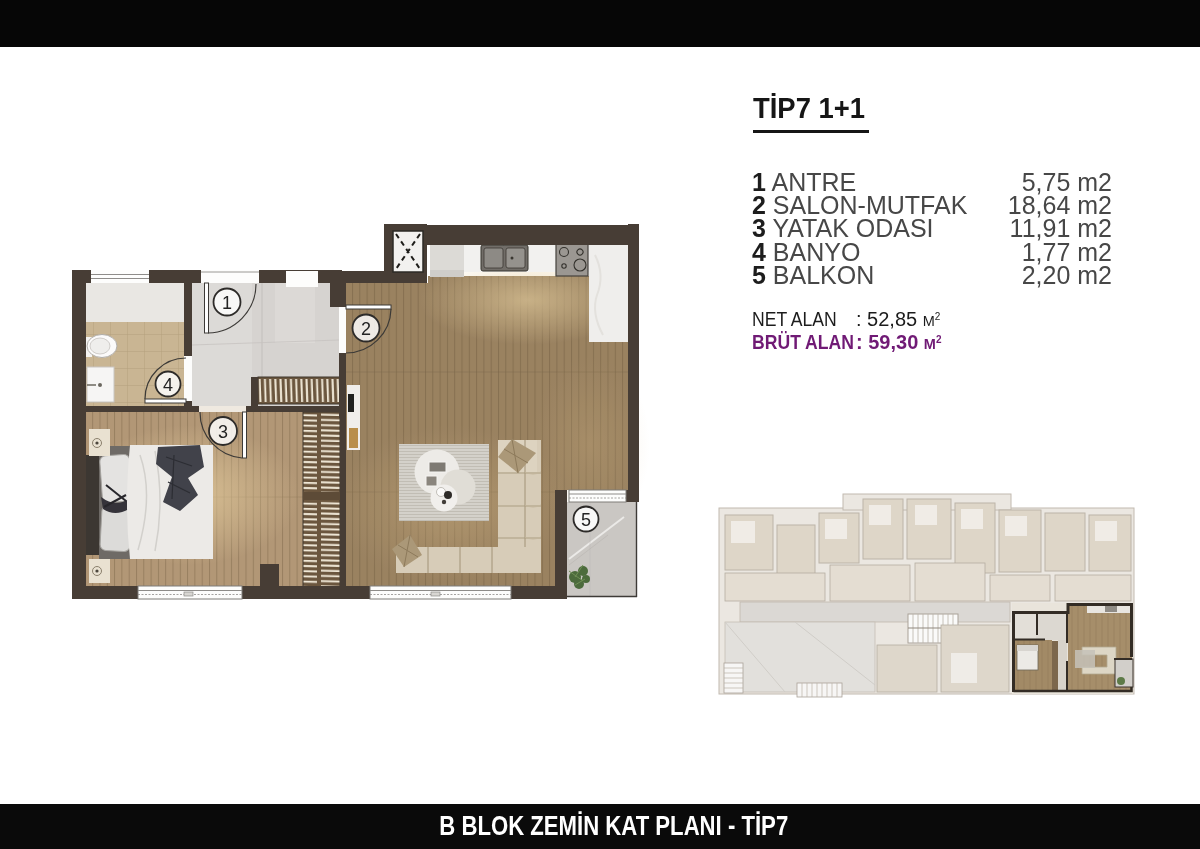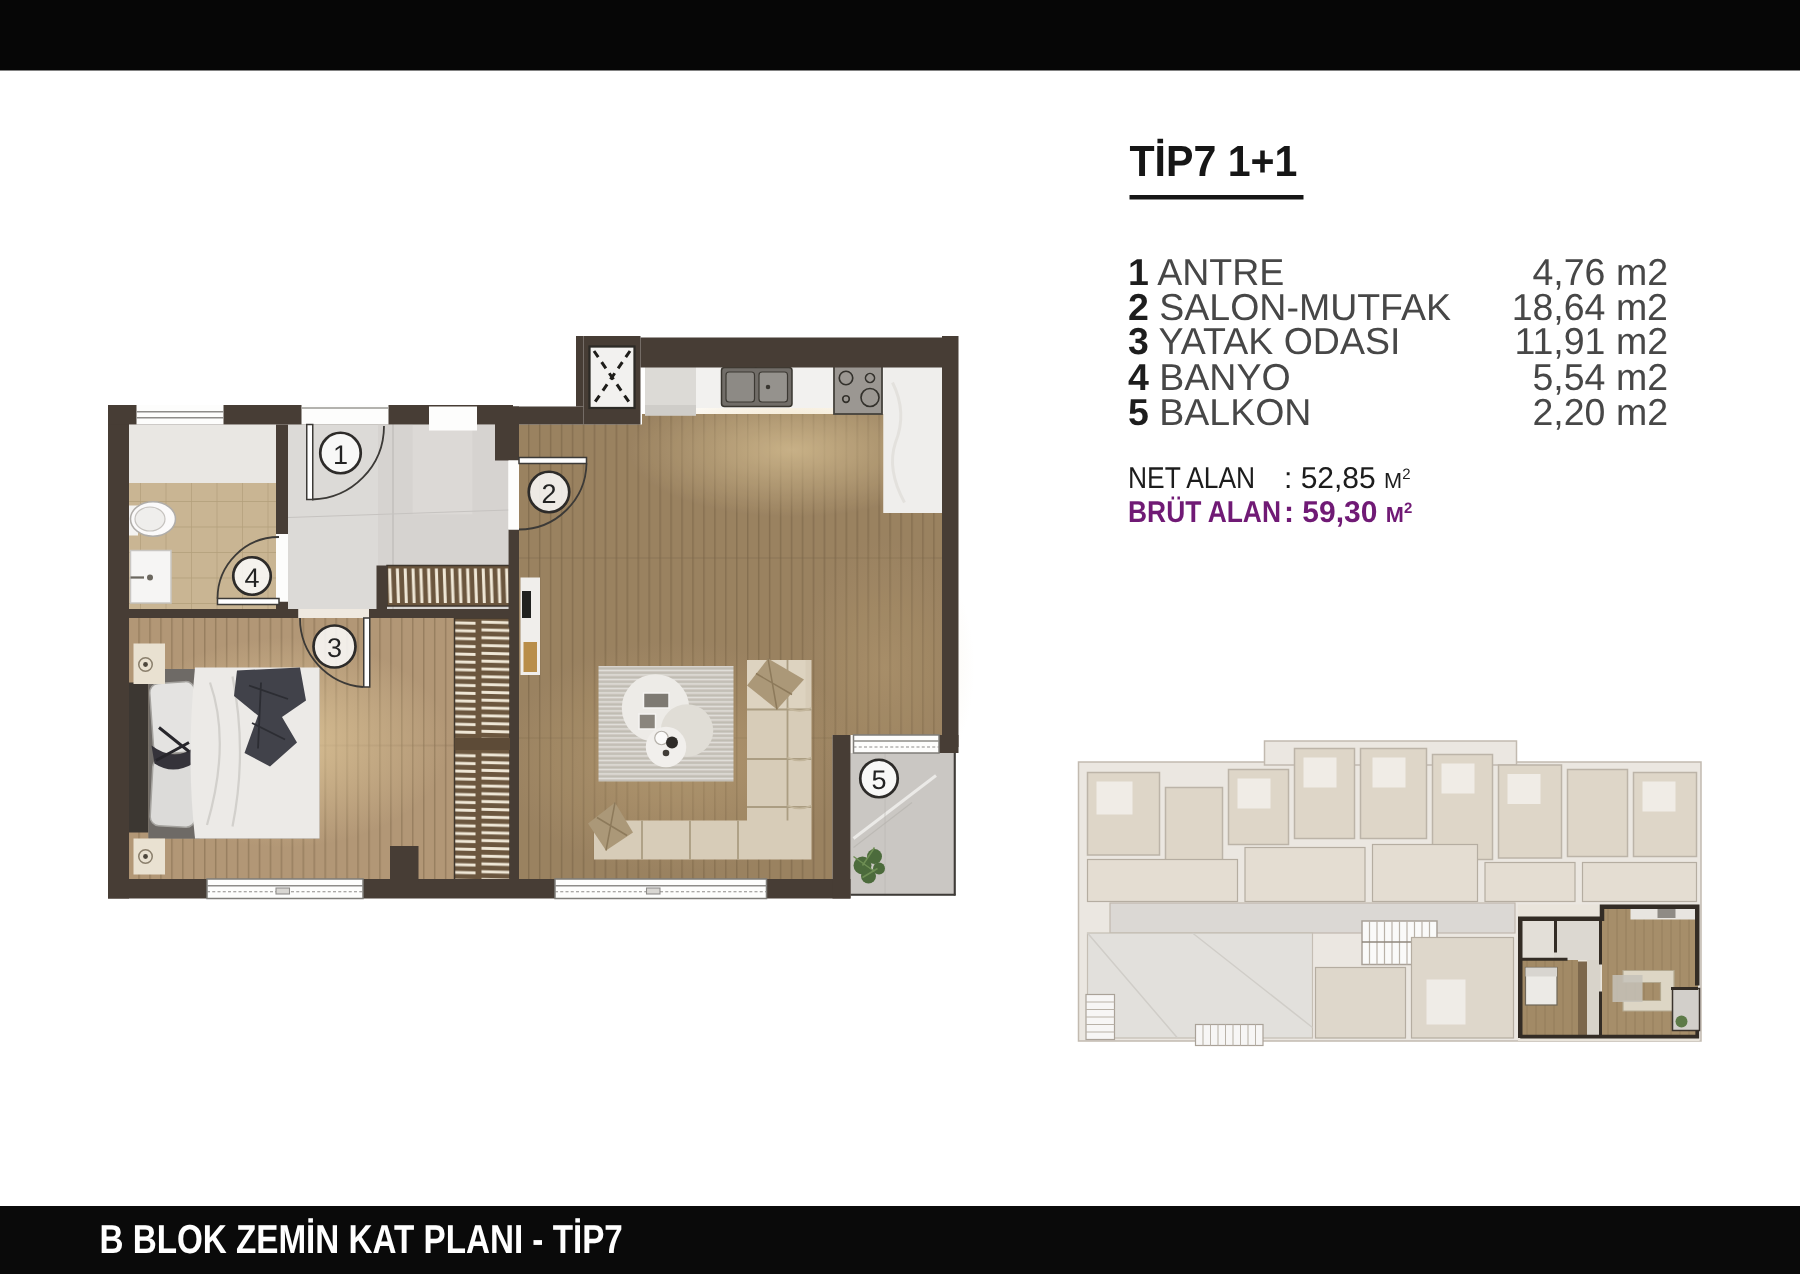--- a/index.html
+++ b/index.html
@@ -10,38 +10,38 @@
 <body>
 
 <div class="abs" style="left:0;top:0;width:1200px;height:47px;background:#060606"></div>
 
 <div class="abs" style="left:753px;top:92px;font-size:29px;font-weight:bold;color:#161616;transform:scaleX(0.945);transform-origin:left top;white-space:nowrap">TİP7 1+1</div>
 
 <div class="abs" style="left:753px;top:130px;width:116px;height:3px;background:#161616"></div>
 
 <div class="abs" style="left:752px;top:171px;width:360px;font-size:25px;line-height:23.2px;color:#474747">
 
-  <div style="position:relative"><b style="color:#1d1d1d">1</b> ANTRE<span class="abs" style="right:0;top:0">4,76 m2</span></div>
+  <div style="position:relative"><b style="color:#1d1d1d">1</b> ANTRE<span class="abs" style="right:0;top:0">5,75 m2</span></div>
 
   <div style="position:relative"><b style="color:#1d1d1d">2</b> SALON-MUTFAK<span class="abs" style="right:0;top:0">18,64 m2</span></div>
 
   <div style="position:relative"><b style="color:#1d1d1d">3</b> YATAK ODASI<span class="abs" style="right:0;top:0">11,91 m2</span></div>
 
-  <div style="position:relative"><b style="color:#1d1d1d">4</b> BANYO<span class="abs" style="right:0;top:0">5,54 m2</span></div>
+  <div style="position:relative"><b style="color:#1d1d1d">4</b> BANYO<span class="abs" style="right:0;top:0">1,77 m2</span></div>
 
   <div style="position:relative"><b style="color:#1d1d1d">5</b> BALKON<span class="abs" style="right:0;top:0">2,20 m2</span></div>
 </div>
 
 <div class="abs" style="left:752px;top:308px;font-size:20px;font-weight:normal;color:#1c1c1c;white-space:nowrap"><span style="display:inline-block;width:104px;transform:scaleX(0.88);transform-origin:left center">NET ALAN</span>: 52,85 <span style="font-size:14.5px">M</span><span style="font-size:10px;vertical-align:6px">2</span></div>
 
 <div class="abs" style="left:752px;top:331px;font-size:20px;font-weight:bold;color:#701a75;white-space:nowrap"><span style="display:inline-block;width:104px;transform:scaleX(0.88);transform-origin:left center;white-space:nowrap">BRÜT ALAN</span>: 59,30 <span style="font-size:14.5px">M</span><span style="font-size:10px;vertical-align:6px">2</span></div>
 
 <div class="abs" style="left:0;top:804px;width:1200px;height:45px;background:#0a0a0a"></div>
 
-<div class="abs" style="left:0;top:811px;width:1200px;text-align:left;font-size:27px;font-weight:bold;color:#fff;white-space:nowrap"><span style="display:inline-block;transform:scaleX(0.82);transform-origin:center top;margin-left:28px">B BLOK ZEMİN KAT PLANI - TİP7</span></div>
+<div class="abs" style="left:0;top:811px;width:1200px;text-align:center;font-size:27px;font-weight:bold;color:#fff;white-space:nowrap"><span style="display:inline-block;transform:scaleX(0.82);transform-origin:center top;margin-left:28px">B BLOK ZEMİN KAT PLANI - TİP7</span></div>
 
 <svg class="abs" style="left:60px;top:215px" width="590" height="395" viewBox="0 0 590 395">
   <defs>
     <pattern id="plank" width="7.3" height="120" patternUnits="userSpaceOnUse">
       <rect width="7.3" height="120" fill="none"></rect>
       <line x1="0.5" y1="0" x2="0.5" y2="120" stroke="#7d6849" stroke-width="1" opacity="0.55"></line>
       <line x1="0" y1="37" x2="7.3" y2="37" stroke="#7d6849" stroke-width="0.8" opacity="0.4"></line>
     </pattern>
     <pattern id="plank2" width="7.3" height="96" patternUnits="userSpaceOnUse" patternTransform="translate(3,20)">
       <rect width="7.3" height="96" fill="none"></rect>

